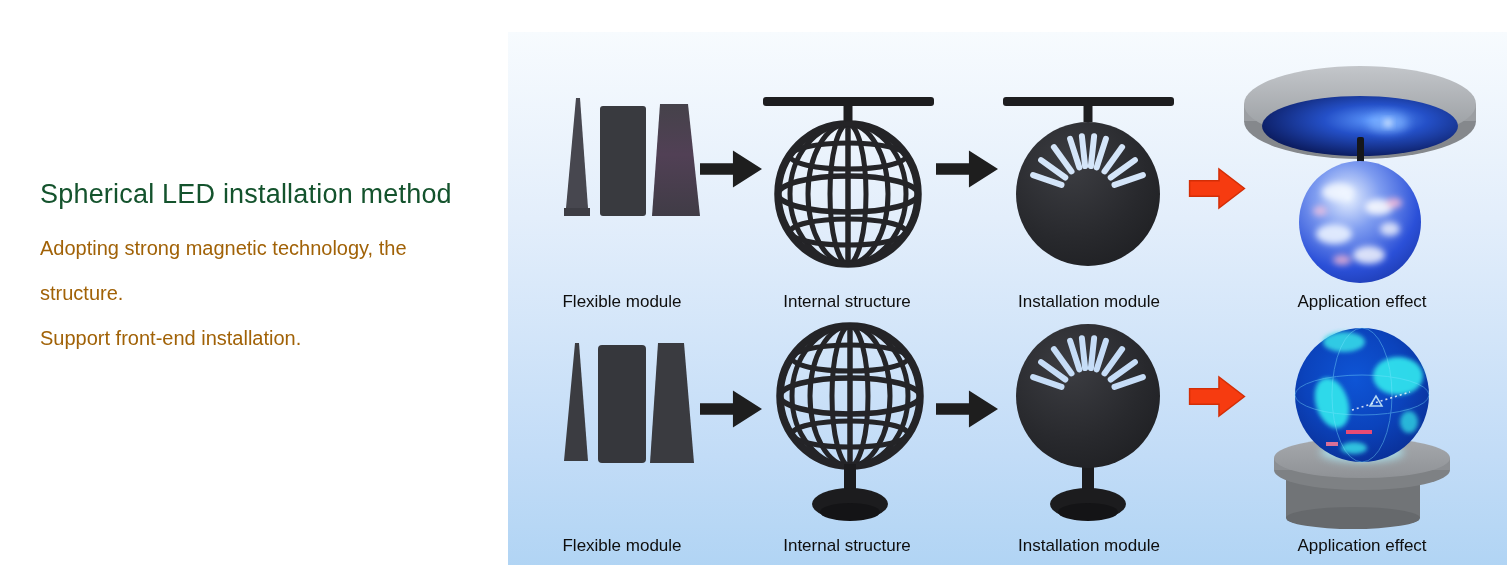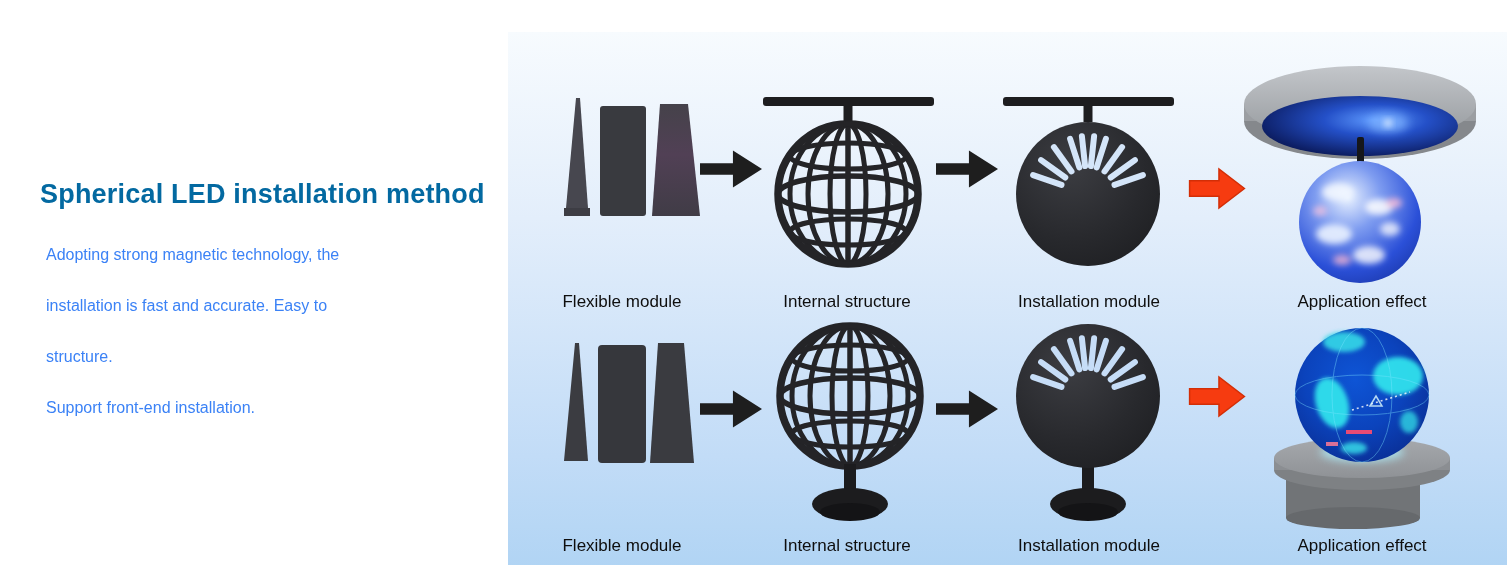--- a/index.html
+++ b/index.html
@@ -4,24 +4,24 @@
 <style>
   html,body{margin:0;padding:0;background:#ffffff;}
   .canvas{
     position:relative;width:1507px;height:565px;overflow:hidden;
     font-family:"Liberation Sans","DejaVu Sans",sans-serif;background:#ffffff;
   }
   
   .left-panel{position:absolute;left:0;top:0;width:508px;height:565px;background:#ffffff;}
   .page-title{
     position:absolute;left:40px;top:179px;width:460px;margin:0;
-    font-size:27px;font-weight:700;color:#0369a1;letter-spacing:.2px;white-space:nowrap;
+    font-size:27px;font-weight:400;color:#14532d;letter-spacing:.2px;white-space:nowrap;
   }
   .body-text{position:absolute;left:40px;top:226px;width:460px;}
-  .body-line{margin:6px;font-size:16px;line-height:45px;color:#3b82f6;white-space:nowrap;}
+  .body-line{margin:0;font-size:20px;line-height:45px;color:#a16207;white-space:nowrap;}
   
   .diagram-panel{
     position:absolute;left:508px;top:0;width:999px;height:565px;border-radius:0 0 10px 10px;
     background:linear-gradient(180deg,#f7fbfe 0%,#e3eefb 33%,#c2dcf7 75%,#acd2f3 100%);
     margin-top:32px;
   }
   .fig{position:absolute;}
   .step-label{
     position:absolute;width:220px;text-align:center;
     font-size:17px;color:#0e0e0e;white-space:nowrap;
@@ -31,21 +31,20 @@
 </style>
 </head>
 <body>
 
 <div class="canvas">
 
   <section class="left-panel">
     <h1 class="page-title">Spherical LED installation method</h1>
     <div class="body-text">
       <p class="body-line">Adopting strong magnetic technology, the</p>
-      <p class="body-line">installation is fast and accurate. Easy to</p>
       <p class="body-line">structure.</p>
       <p class="body-line">Support front-end installation.</p>
     </div>
   </section>
 
   <section class="diagram-panel">
 
     <svg class="fig" style="left:46px;top:60px" width="150" height="134" viewBox="0 0 150 134">
       <defs>
         <linearGradient id="trapTint1" x1="0" y1="0" x2="0" y2="1">

